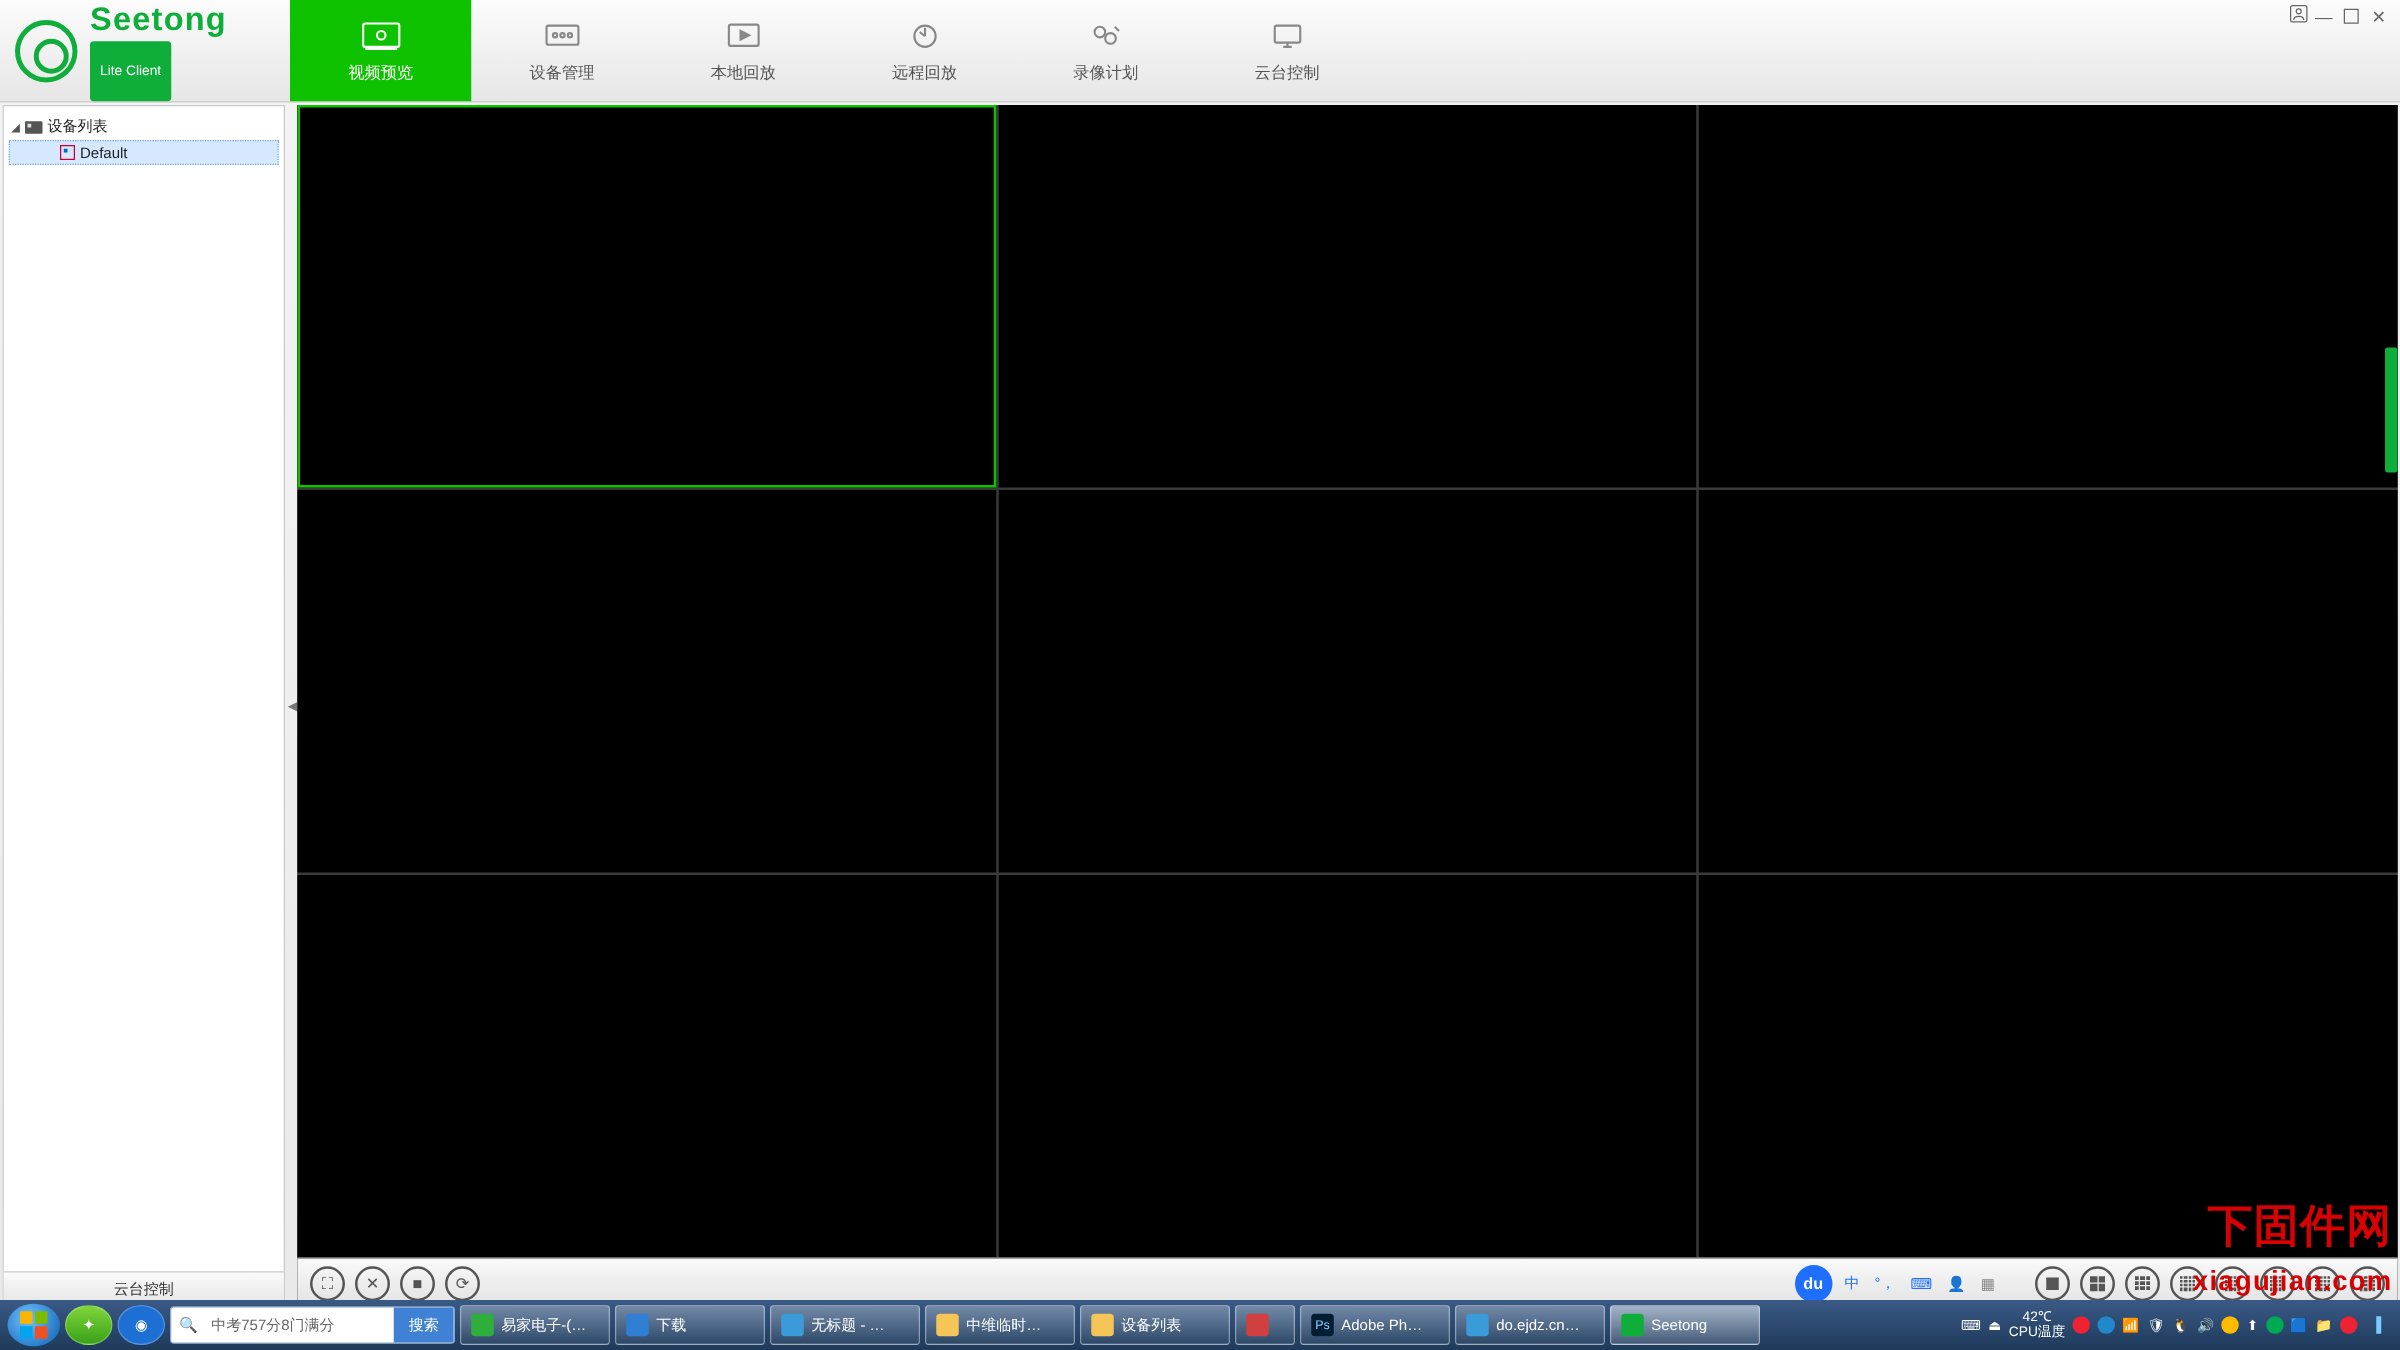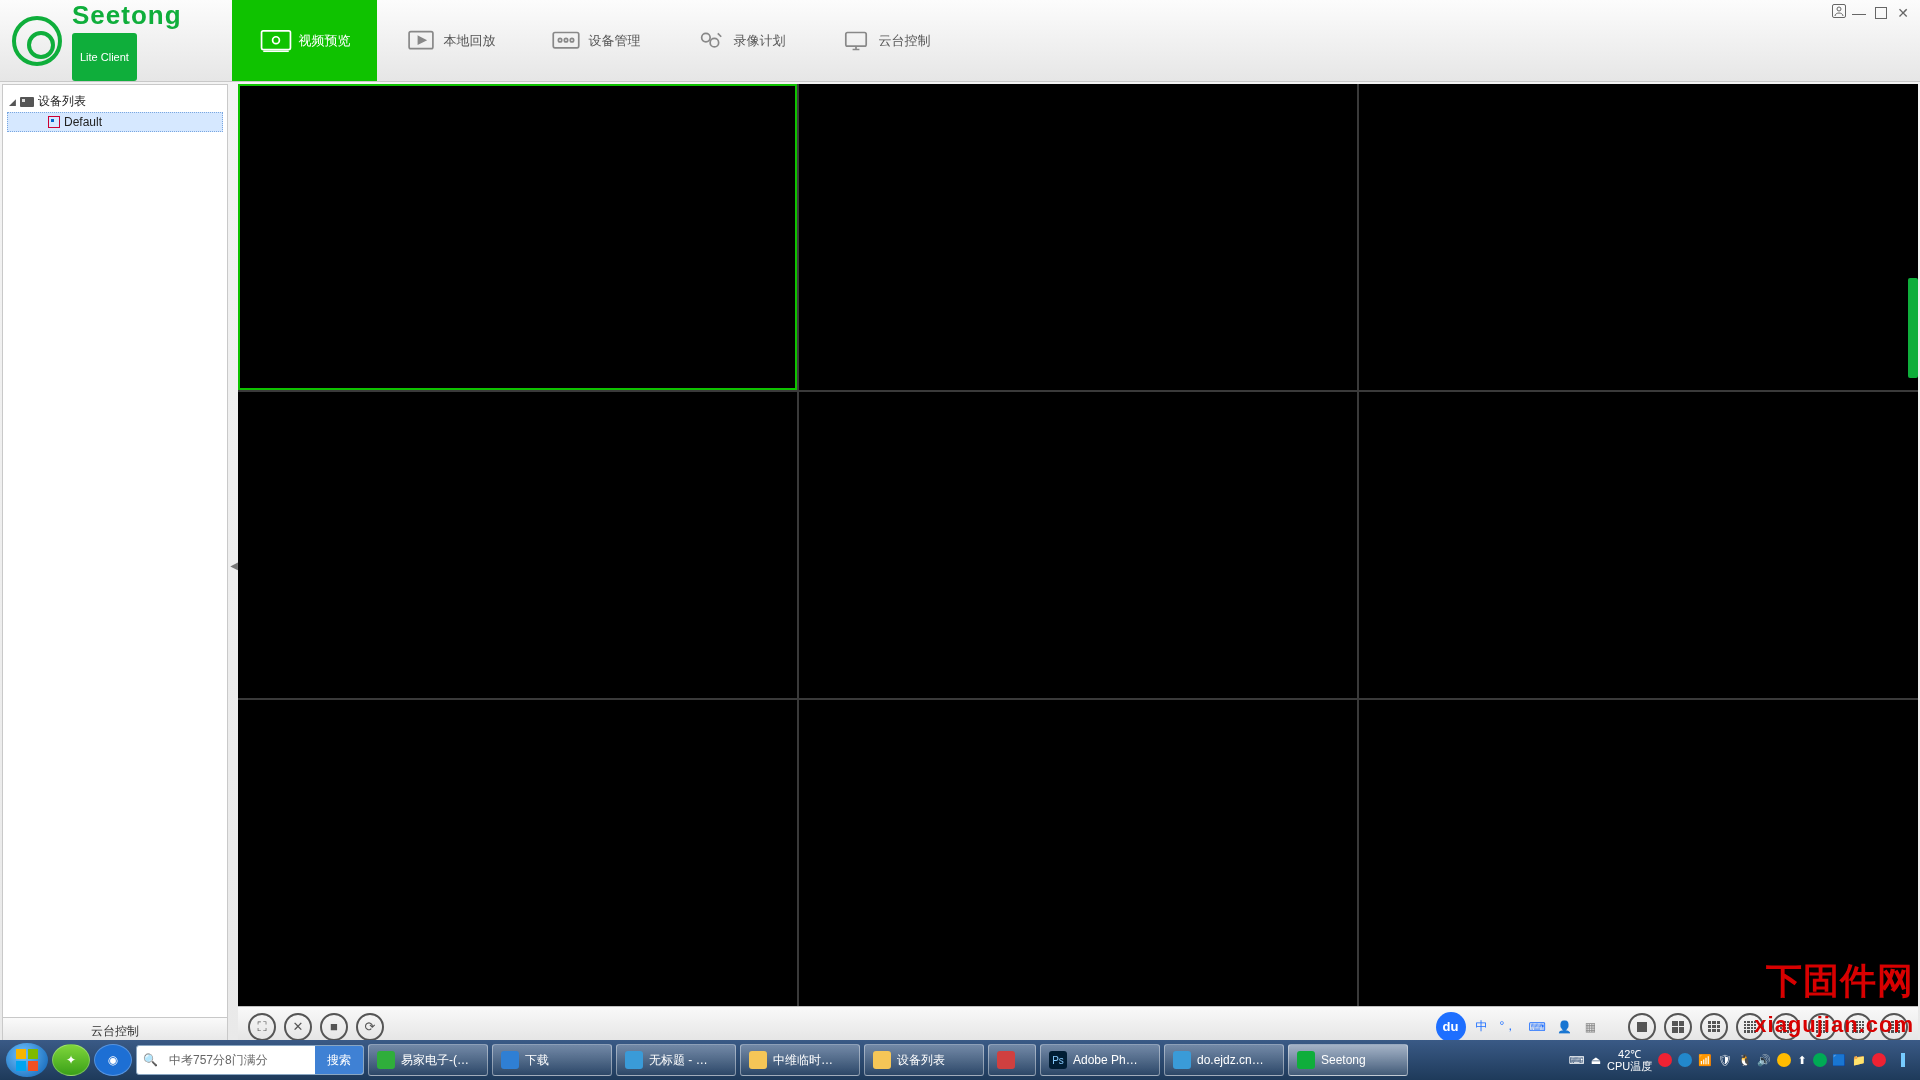--- a/index.html
+++ b/index.html
@@ -11,21 +11,21 @@
 
 .topbar { height:82px; display:flex; align-items:stretch; background:linear-gradient(#fcfcfc,#e6e6e6); border-bottom:1px solid #c8c8c8; }
 .logo   { width:232px; display:flex; align-items:center; padding-left:12px; gap:10px; }
 .logo-circle { width:50px; height:50px; border:4px solid #0fae3b; border-radius:50%; position:relative; }
 .logo-circle::after { content:""; position:absolute; left:11px; top:11px; width:20px; height:20px; border:4px solid #0fae3b; border-radius:50%; }
 .logo-text   { display:flex; flex-direction:column; }
 .logo-name   { color:#0fae3b; font-size:26px; font-weight:bold; letter-spacing:1px; }
 .logo-badge  { background:#0fae3b; color:#fff; font-size:11px; padding:18px 8px; border-radius:3px; width:fit-content; margin-top:2px; }
 
 .tabs { display:flex; }
-.tab  { width:145px; display:flex; align-items:center; justify-content:center; gap:6px; color:#555; cursor:pointer; font-size:13px; }
+.tab  { width:145px; display:flex; flex-direction:column; align-items:center; justify-content:center; gap:6px; color:#555; cursor:pointer; font-size:13px; }
 .tab.active { background:#0fc200; color:#fff; }
 .tab svg { width:34px; height:28px; }
 .tab:not(.active) svg { stroke:#888; fill:none; }
 .tab.active svg { stroke:#fff; fill:none; }
 
 .winctl { margin-left:auto; display:flex; gap:4px; padding:4px 8px 0 0; height:24px; }
 .winctl span { width:18px; height:18px; display:flex; align-items:center; justify-content:center; color:#666; font-size:14px; cursor:pointer; }
 .winctl .box{ border:1px solid #666; width:14px; height:14px; }
 
 
@@ -112,33 +112,40 @@
       <div class="tab active">
         <svg viewBox="0 0 40 30" stroke-width="2">
             <rect x="3" y="3" width="34" height="22" rx="2"></rect>
             <circle cx="20" cy="14" r="4"></circle>
             <path d="M5 27h30"></path>
           </svg>
         <span>视频预览</span>
       </div>
       <div class="tab">
         <svg viewBox="0 0 40 30" stroke-width="2">
-            <rect x="6" y="4" width="28" height="20" rx="2"></rect>
-            <path d="M17 10l8 4-8 4z" fill="#888"></path>
-          </svg>
-        <span>本地回放</span>
-      </div>
-      <div class="tab">
-        <svg viewBox="0 0 40 30" stroke-width="2">
             <rect x="5" y="5" width="30" height="18" rx="2"></rect>
             <circle cx="13" cy="14" r="2"></circle>
             <circle cx="20" cy="14" r="2"></circle>
             <circle cx="27" cy="14" r="2"></circle>
           </svg>
         <span>设备管理</span>
+      </div>
+      <div class="tab">
+        <svg viewBox="0 0 40 30" stroke-width="2">
+            <rect x="6" y="4" width="28" height="20" rx="2"></rect>
+            <path d="M17 10l8 4-8 4z" fill="#888"></path>
+          </svg>
+        <span>本地回放</span>
+      </div>
+      <div class="tab">
+        <svg viewBox="0 0 40 30" stroke-width="2">
+            <circle cx="20" cy="15" r="10"></circle>
+            <path d="M20 15l-5-4m5 4V7"></path>
+          </svg>
+        <span>远程回放</span>
       </div>
       <div class="tab">
         <svg viewBox="0 0 40 30" stroke-width="2">
             <circle cx="14" cy="11" r="5"></circle>
             <circle cx="24" cy="17" r="5"></circle>
             <path d="M28 6l4 4"></path>
           </svg>
         <span>录像计划</span>
       </div>
       <div class="tab">

